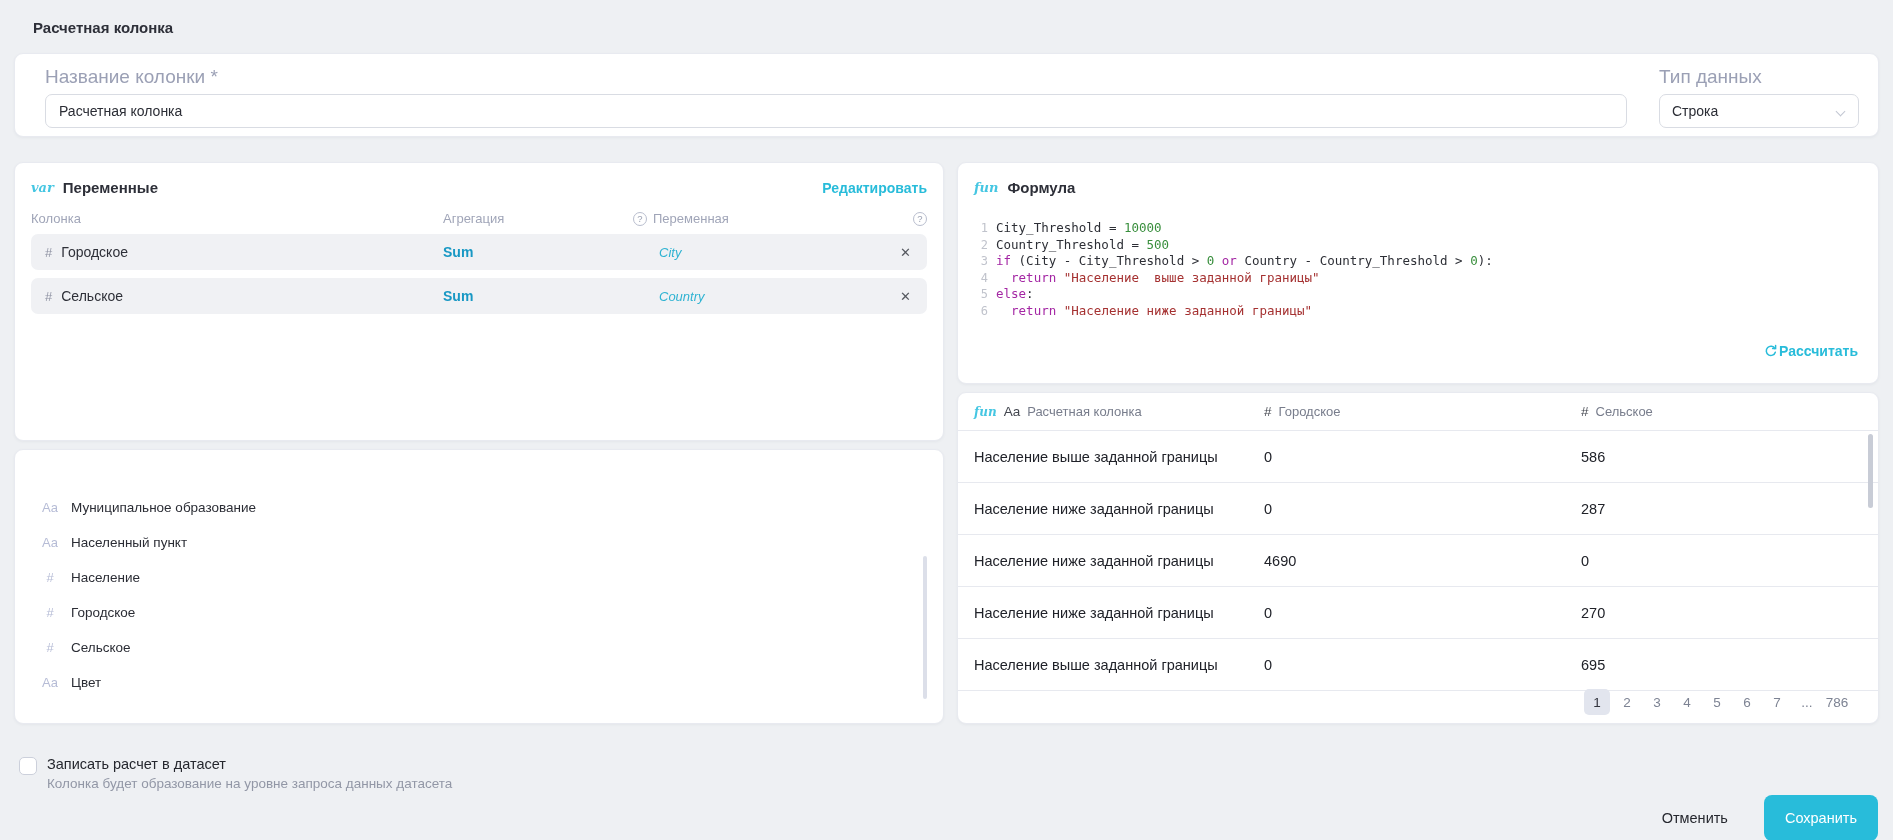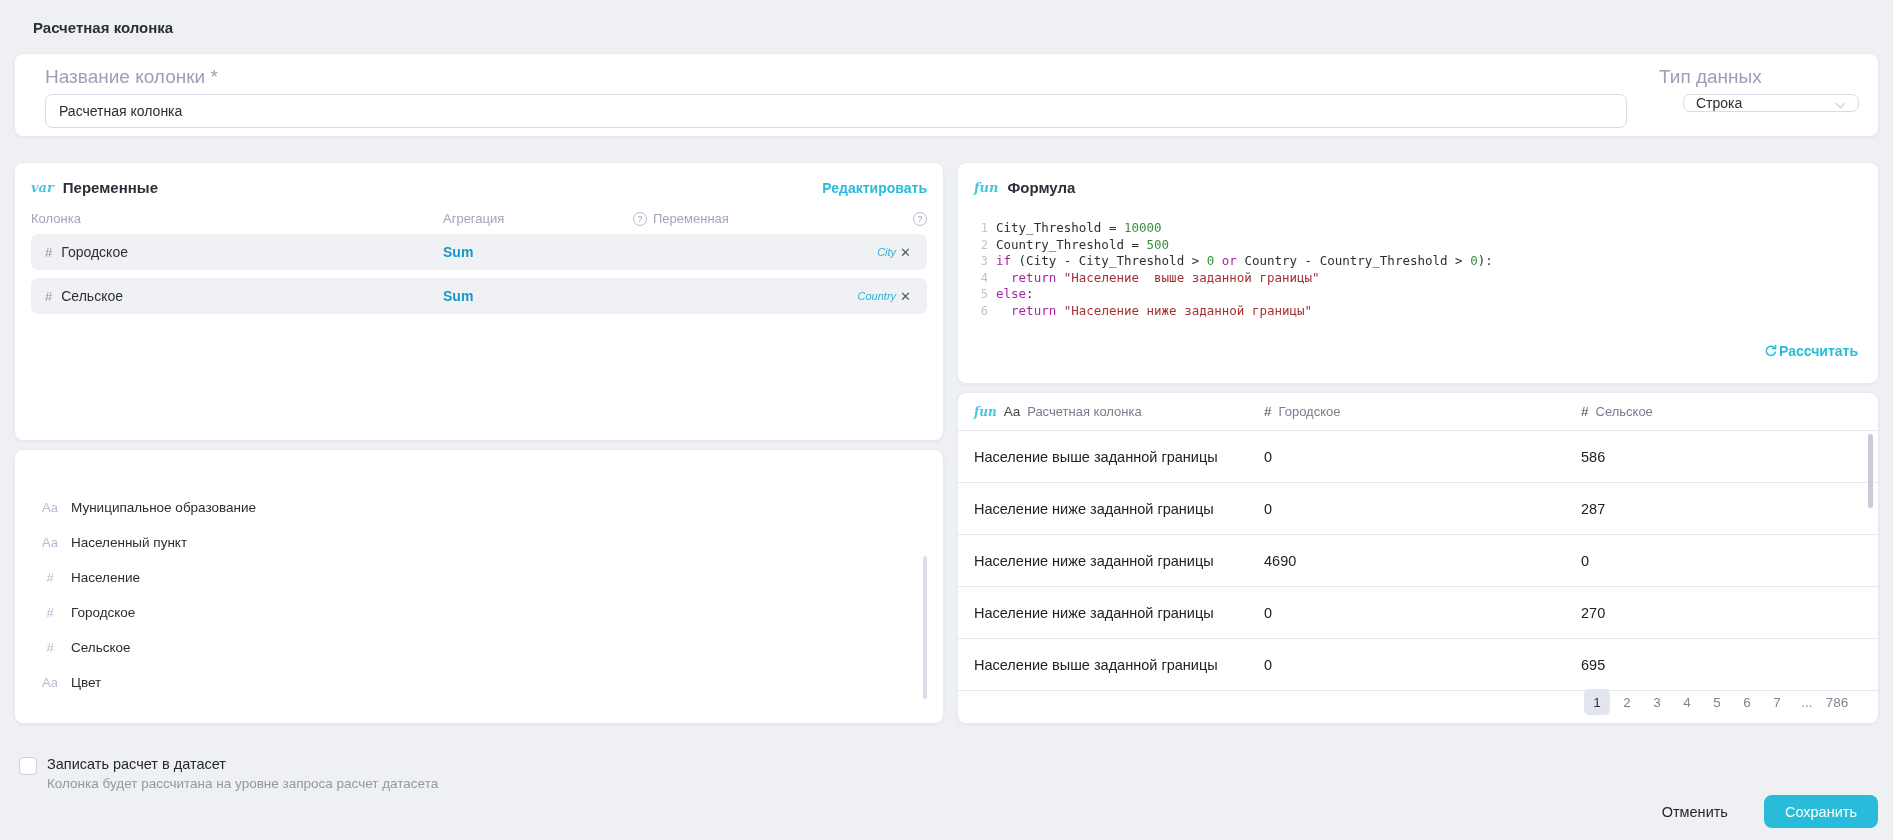--- a/index.html
+++ b/index.html
@@ -14,23 +14,23 @@
 
   
   .top-card { left:14px; top:53px; width:1865px; height:84px; display:flex; align-items:flex-start;
               padding:12px 19px 0 30px; gap:32px; }
   .field-group { display:flex; flex-direction:column; }
   .field-group.name { flex:1; }
   .field-group.type { width:200px; }
   .field-label { font-size:19px; color:#9ba0b5; margin-bottom:6px; }
   .text-input { height:34px; border:1px solid #d9dce3; border-radius:7px; padding:0 13px;
                 font-size:14px; color:#2b2d35; font-family:"Liberation Sans",sans-serif; outline:none; width:100%; background:#fff; }
-  .select-box { height:18px; border:1px solid #d9dce3; border-radius:7px; padding:0 12px;
+  .select-box { height:34px; border:1px solid #d9dce3; border-radius:7px; padding:0 12px;
                 font-size:14px; color:#2b2d35; display:flex; align-items:center; justify-content:space-between;
-                background:#fff; cursor:pointer;margin-left:24px; }
+                background:#fff; cursor:pointer; }
   .chevron { width:10px; height:10px; display:inline-block; position:relative; }
   .chevron::before { content:""; position:absolute; left:1px; top:2px; width:6px; height:6px;
                      border-right:1.5px solid #c2c6d2; border-bottom:1.5px solid #c2c6d2; transform:rotate(45deg); }
 
   
   .panel-head { display:flex; align-items:center; }
   .panel-tag { font-family:"DejaVu Serif", serif; font-style:italic; font-weight:700; font-size:13px;
                color:var(--tag,#45c6e2); margin-right:9px; }
   .panel-title { font-size:15px; font-weight:700; color:#2d2f38; }
   .link { color:var(--accent,#28bcda); font-size:14px; font-weight:600; cursor:pointer; }
@@ -41,21 +41,21 @@
   .var-thead { display:grid; grid-template-columns:412px 190px 1fr auto; align-items:center;
                margin-top:15px; padding:0 0 0 0; color:#a0a5b8; font-size:13px; }
   .thead-cell { display:flex; align-items:center; gap:6px; }
   .help-icon { width:14px; height:14px; border:1px solid #b9bece; border-radius:50%; color:#9aa0b2;
                font-size:9.5px; display:inline-flex; align-items:center; justify-content:center; cursor:default; }
   .var-row { display:grid; grid-template-columns:398px 190px 1fr auto; align-items:center;
              height:36px; background:#f0f1f4; border-radius:7px; margin-top:8px; padding:0 12px 0 14px; }
   .vcell.col { display:flex; align-items:center; gap:9px; font-size:14px; color:#2e3038; }
   .hash-ic { color:#8f93a3; font-size:13px; }
   .vcell.agg { font-weight:700; font-size:14px; color:var(--sum,#1898c4); cursor:pointer; }
-  .vcell.varname { font-style:italic; font-size:11px; color:var(--var-italic,#2fb3d2); cursor:pointer; padding-left:26px;text-align:right; }
+  .vcell.varname { font-style:italic; font-size:13px; color:var(--var-italic,#2fb3d2); cursor:pointer; padding-left:26px; }
   .row-close { background:none; border:none; color:#55585f; font-size:13px; cursor:pointer; padding:4px; line-height:1; }
 
   
   .dataset-panel { left:14px; top:449px; width:930px; height:275px; padding:16px; }
   .dataset-fields { margin-top:24px; }
   .ds-field { display:flex; align-items:center; height:35px; padding-left:6px; cursor:pointer; }
   .ds-ic { width:26px; font-size:13px; color:#b6bcd6; text-align:center; margin-right:8px; flex:0 0 26px; }
   .ds-label { font-size:13.5px; color:#2b2d35; }
   .v-scrollbar { position:absolute; border-radius:3px; }
 
@@ -86,21 +86,21 @@
   .page-btn.dots { cursor:default; }
 
   
   .footer-left { position:absolute; left:19px; top:756px; display:flex; }
   .checkbox { width:18px; height:18px; border:1px solid #ccd0db; border-radius:5px; background:#fff; cursor:pointer; margin-right:10px; margin-top:1px; flex:0 0 18px; }
   .cb-label { font-size:14.5px; color:#25272e; cursor:pointer; }
   .cb-hint { font-size:13.5px; color:#9297a6; margin-top:4px; }
   .footer-right { position:absolute; right:15px; top:795px; display:flex; align-items:center; gap:26px; }
   .btn-cancel { background:none; border:none; font-size:14.5px; color:#25272e; cursor:pointer; font-family:"Liberation Sans",sans-serif; padding:6px 10px; }
   .btn-save { background:var(--accent,#28bcda); border:none; color:#fff; font-size:14.5px; font-weight:400;
-              border-radius:8px; height:33px; padding:0 21px; cursor:pointer; font-family:"Liberation Sans",sans-serif; }
+              border-radius:8px; height:46px; padding:0 21px; cursor:pointer; font-family:"Liberation Sans",sans-serif; }
 </style>
 </head>
 <body style="background: rgb(238, 240, 243);">
 
 <div class="page">
 
   <div class="page-title">Расчетная колонка</div>
 
   <div class="card top-card">
     <div class="field-group name">
@@ -265,21 +265,21 @@
         <button class="page-btn">7</button>
         <button class="page-btn dots">...</button>
         <button class="page-btn">786</button>
       </div>
   </div>
 
   <div class="footer-left">
     <div class="checkbox"></div>
     <div>
       <div class="cb-label">Записать расчет в датасет</div>
-      <div class="cb-hint">Колонка будет рассчитана на уровне запроса расчет датасета</div>
+      <div class="cb-hint">Колонка будет образование на уровне запроса данных датасета</div>
     </div>
   </div>
   <div class="footer-right">
     <button class="btn-cancel">Отменить</button>
     <button class="btn-save">Сохранить</button>
   </div>
 
 </div>
 
 </body></html>

